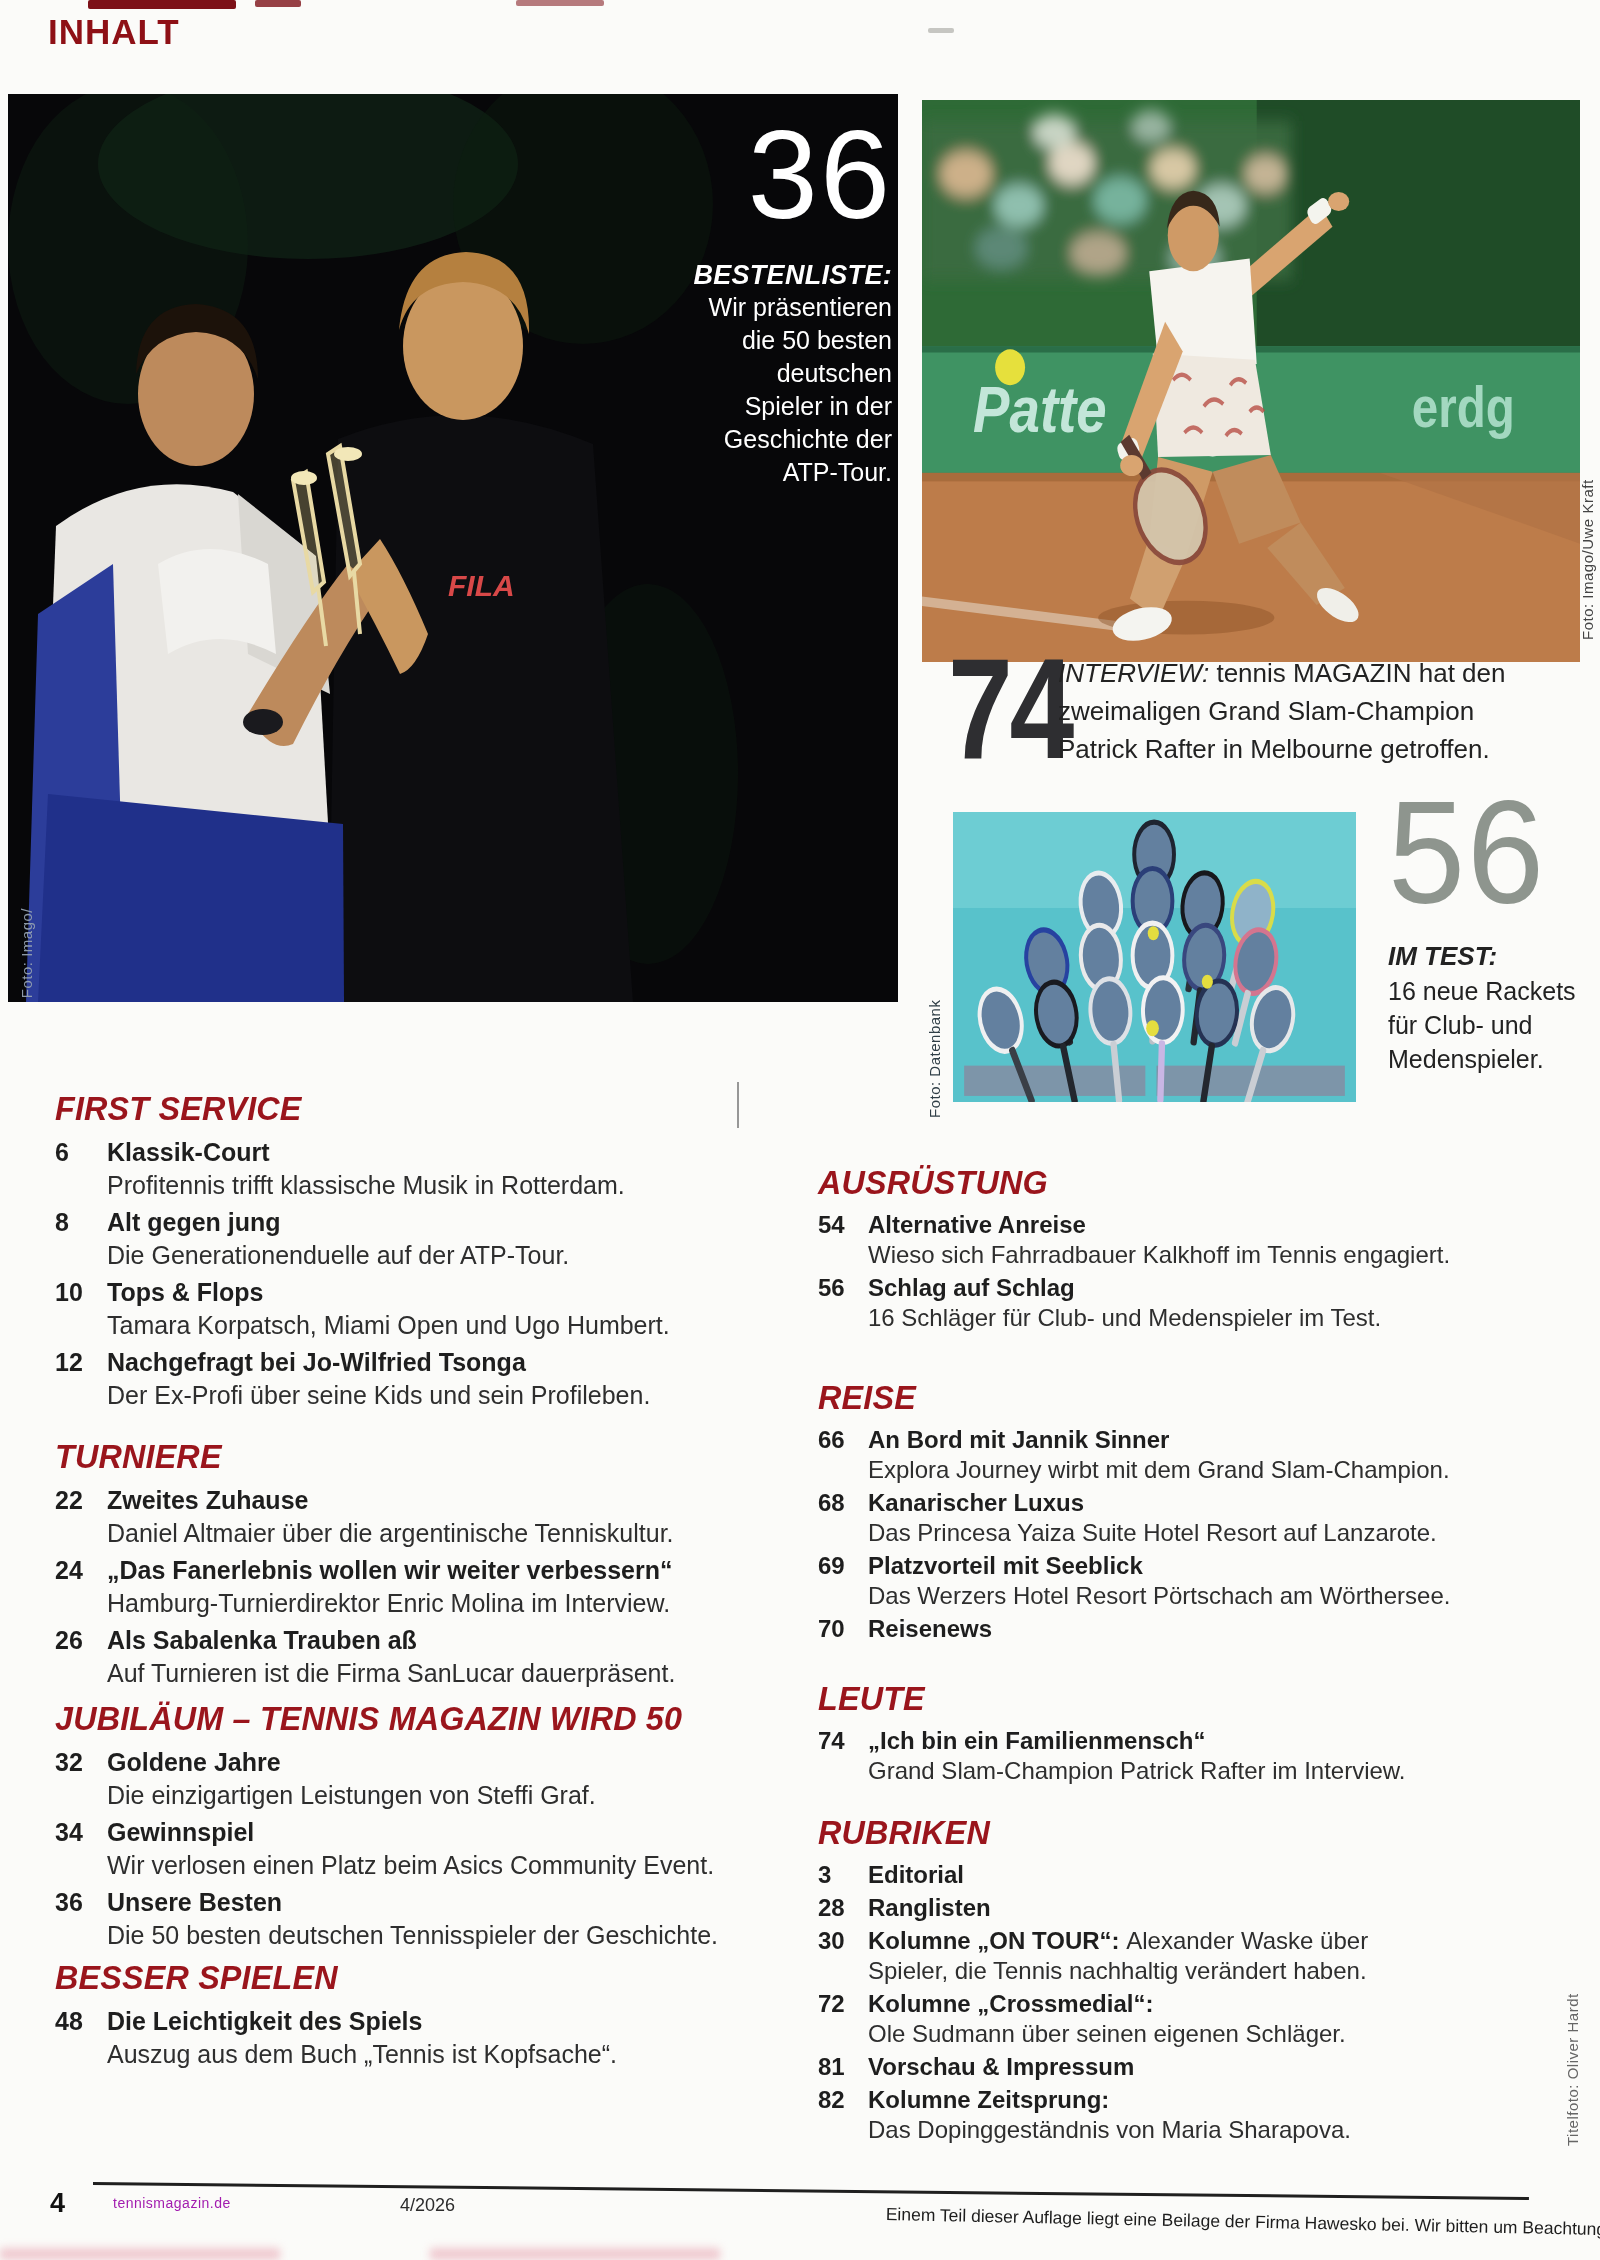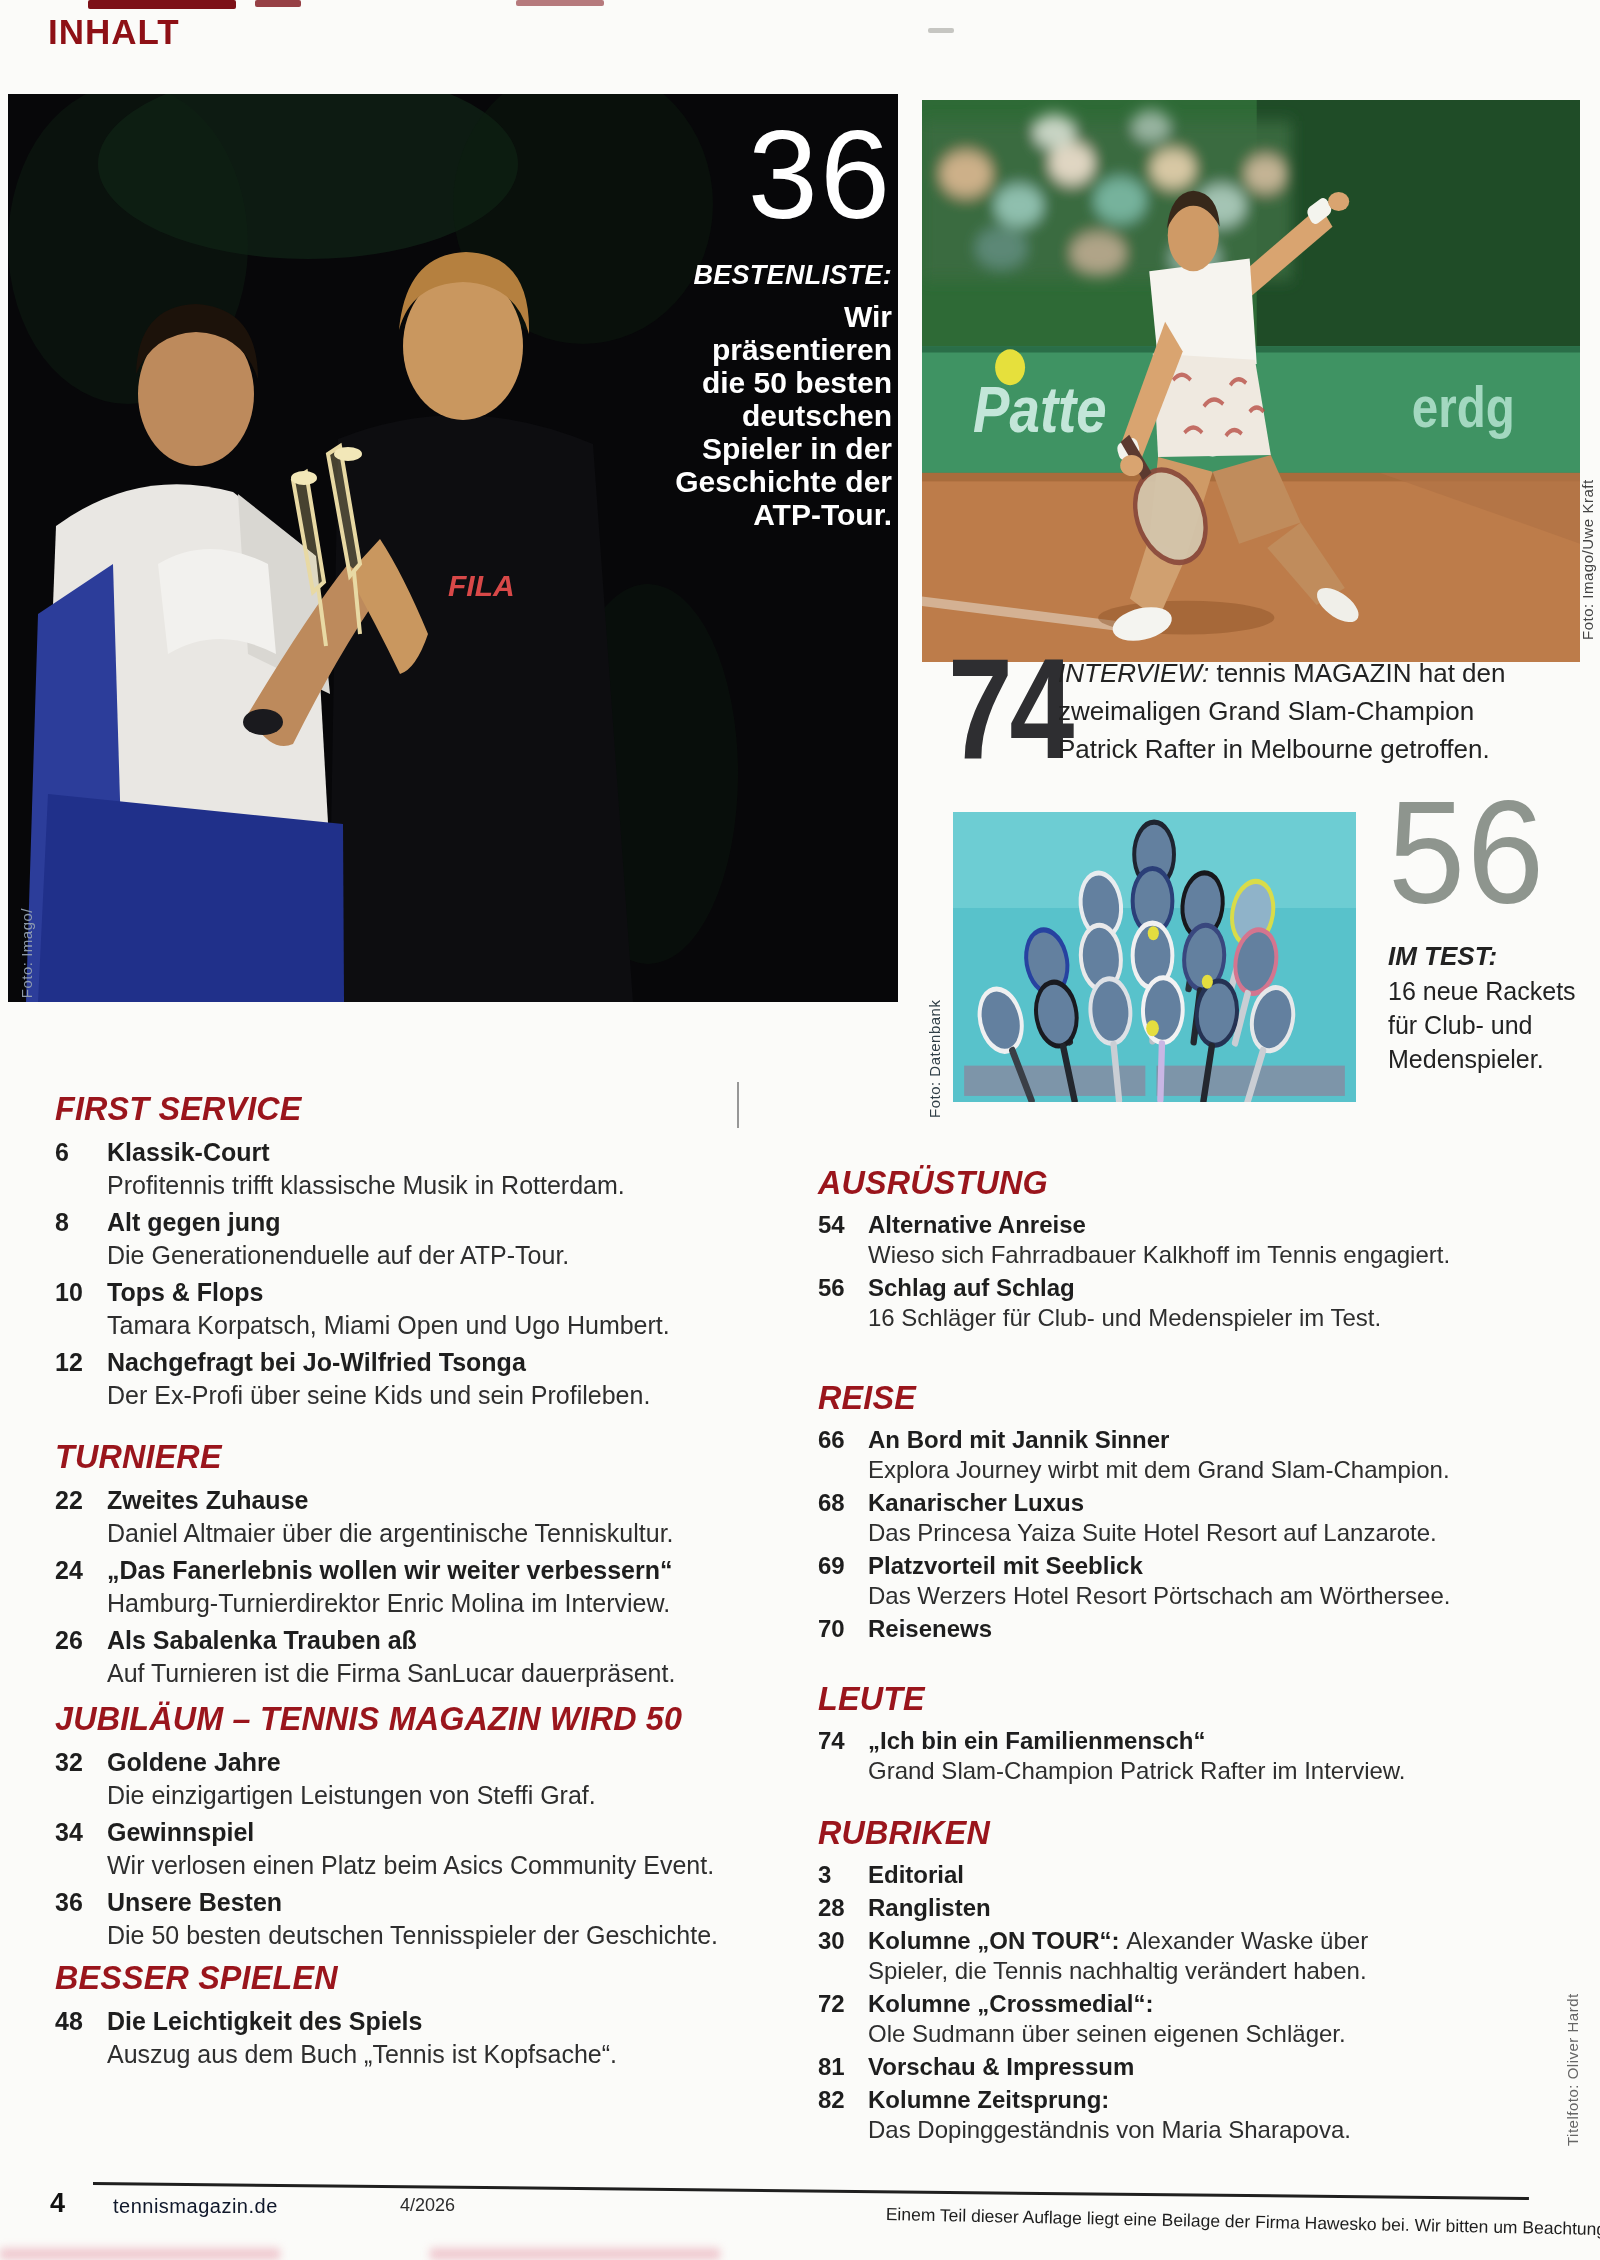--- a/index.html
+++ b/index.html
@@ -20,21 +20,21 @@
   figure{margin:0;padding:0;position:absolute;overflow:hidden;}
   figure svg{position:absolute;left:0;top:0;width:100%;height:100%;display:block;}
   .photo-left{left:8px;top:94px;width:890px;height:908px;background:#070709;}
   .photo-right{left:922px;top:100px;width:658px;height:562px;background:#2e6a36;}
   .photo-rackets{left:953px;top:812px;width:403px;height:290px;background:#58c2cb;}
 
   
   .feat36{position:absolute;right:6px;top:18px;width:235px;text-align:right;color:#ffffff;}
   .n36{font-size:126px;line-height:1;font-weight:400;letter-spacing:2px;}
   .k36{font-size:27px;font-weight:bold;font-style:italic;margin-top:22px;letter-spacing:.3px;}
-  .t36{font-size:30px;line-height:33px;margin-top:9px;font-weight:bold;}
+  .t36{font-size:25px;line-height:33px;margin-top:0;font-weight:normal;}
 
   
   .n74{position:absolute;left:948px;top:644px;font-size:142px;line-height:.92;font-weight:bold;
        color:#2e2e31;transform:scaleX(.82);transform-origin:left top;letter-spacing:-4px;}
   .t74{position:absolute;left:1058px;top:654px;width:520px;font-size:26px;line-height:38px;color:#222;}
   .t74 .kick{font-style:italic;}
 
   
   .feat56{position:absolute;left:1388px;top:792px;width:215px;color:#222;}
   .n56{font-size:146px;line-height:.84;font-weight:400;color:#8e958e;transform:scaleX(.95);
@@ -64,21 +64,21 @@
   .num{font-weight:bold;color:#1e1e1e;}
   .ttl{font-weight:bold;color:#1e1e1e;display:block;}
   .tlim{max-width:560px;}
   .tt{font-weight:bold;} .td{font-weight:normal;color:#2e2e2e;}
   .dsc{grid-column:2;font-weight:normal;color:#2e2e2e;}
 
   
   .rule{position:absolute;left:93px;top:2182px;width:1436px;height:3px;background:#1f1f1f;
         transform:rotate(.6deg);transform-origin:left center;}
   .pagenum{position:absolute;left:50px;top:2188px;font-size:27px;font-weight:bold;color:#111;}
-  .site{position:absolute;left:113px;top:2195px;font-size:20px;color:#0f172a;letter-spacing:.5px;}
+  .site{position:absolute;left:113px;top:2195px;font-size:14px;color:#a21caf;letter-spacing:.5px;}
   .issue{position:absolute;left:400px;top:2195px;font-size:18px;color:#2b2b2b;}
   .insert{position:absolute;left:886px;top:2204px;font-size:17.5px;color:#1d1d1d;white-space:nowrap;
           transform:rotate(1.2deg);transform-origin:left top;}
   .smudge{position:absolute;height:12px;bottom:0;background:#e8a8b4;filter:blur(4px);opacity:.6;}
   .sm1{left:0;width:280px;} .sm2{left:430px;width:290px;}
 </style>
 </head>
 <body>
 
 <div class="mark m1" data-name="scan-artifact"></div>

